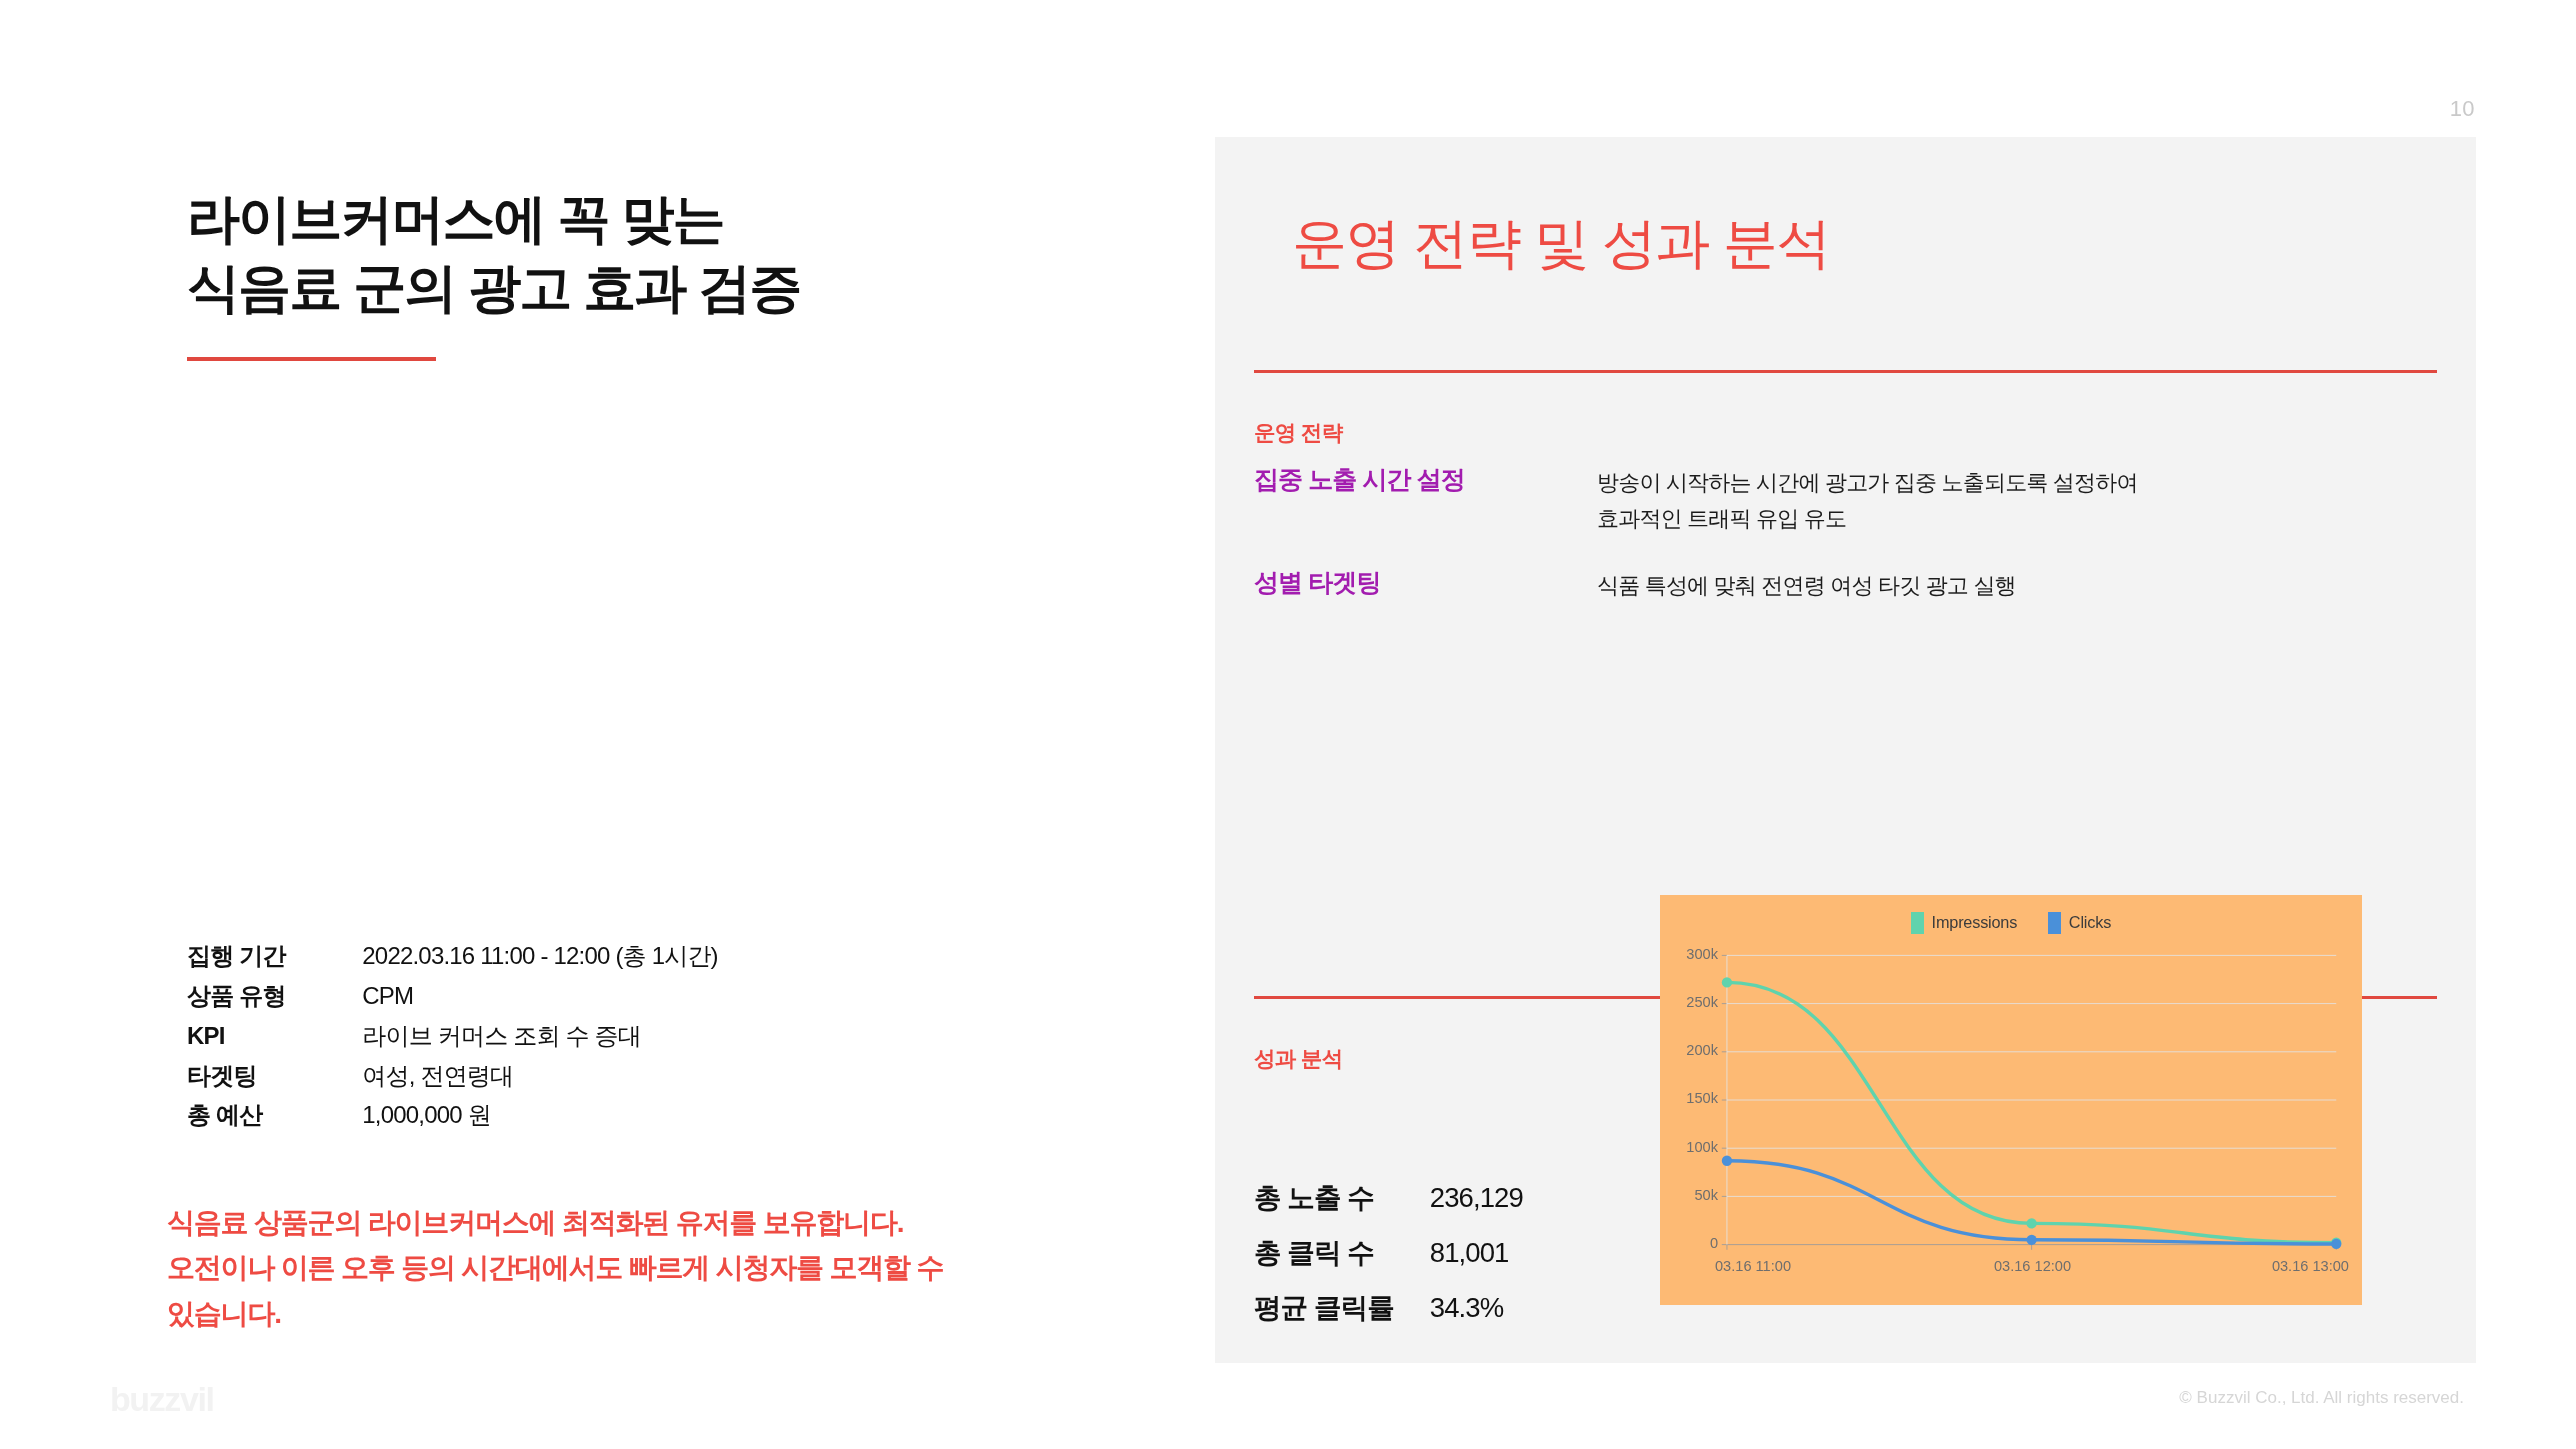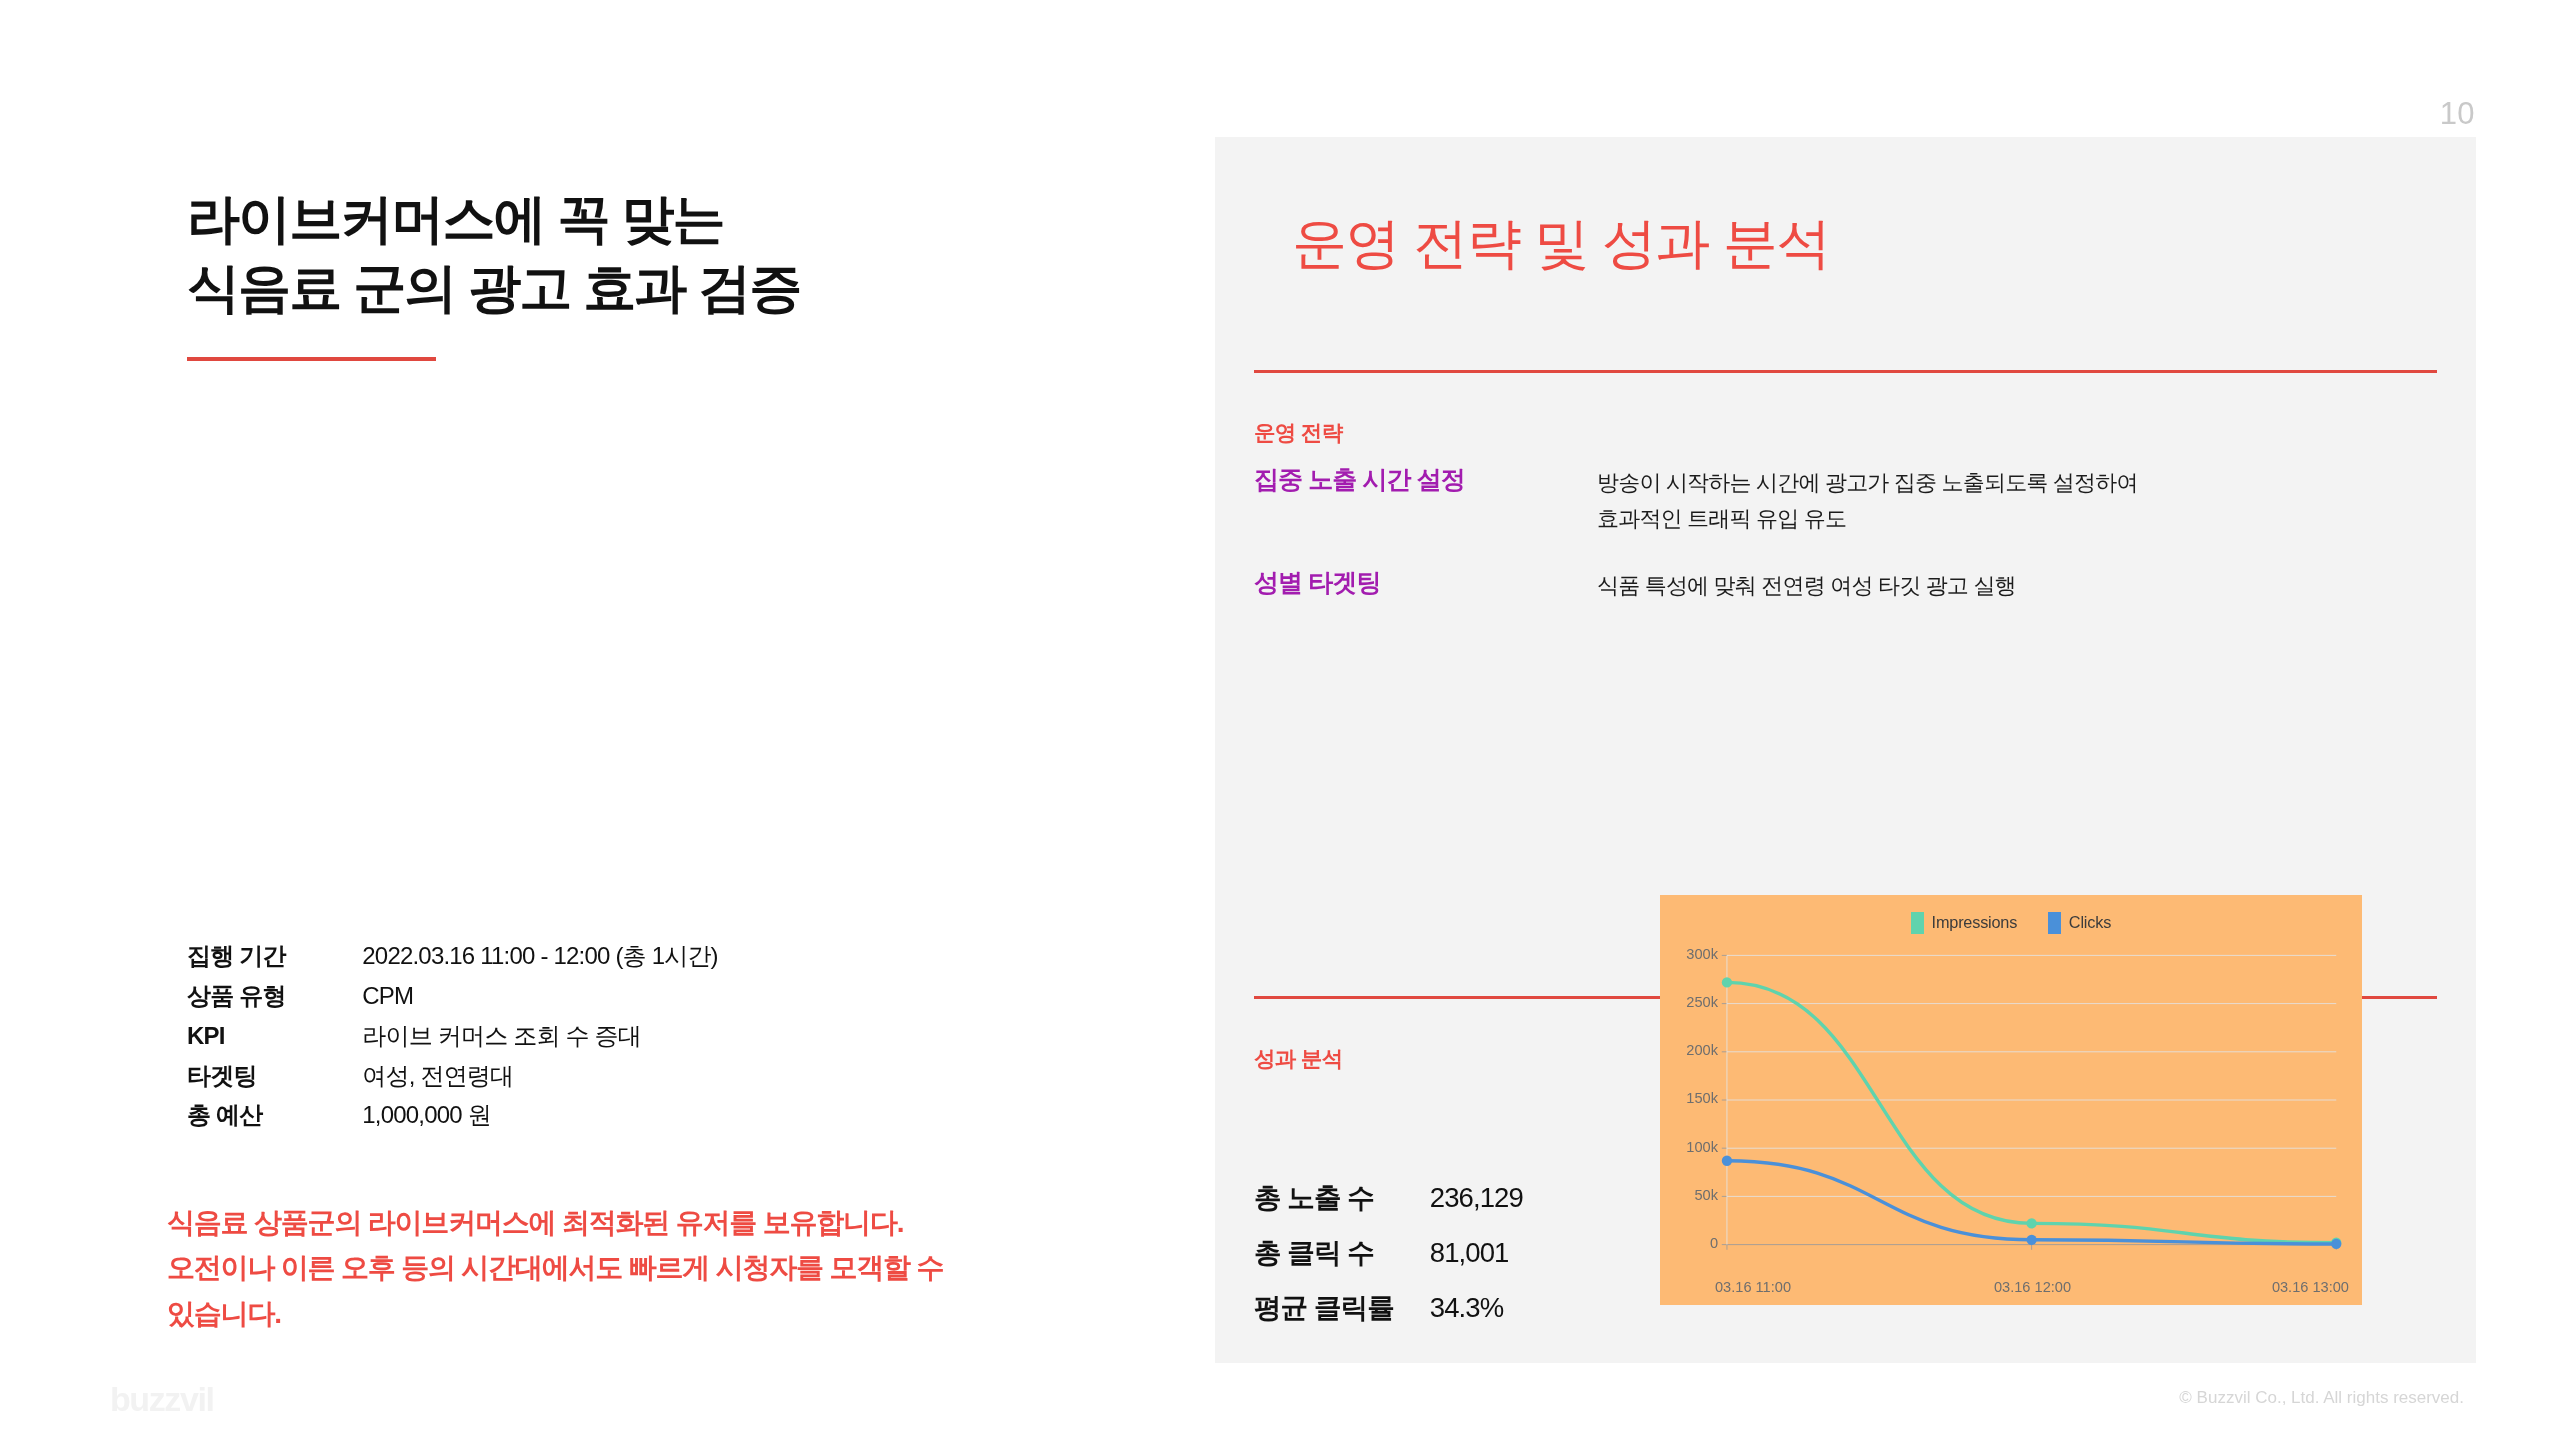--- a/index.html
+++ b/index.html
@@ -17,21 +17,21 @@
     height: 1449px;
     background: #ffffff;
     overflow: hidden;
   }
 
   
   .page-number {
     position: absolute;
     top: 96px;
     right: 101px;
-    font-size: 31px;
+    font-size: 22px;
     color: #c9c9c9;
     letter-spacing: 0.4px;
   }
 
   
   .left-col {
     position: absolute;
     left: 187px;
     top: 185px;
     width: 970px;
@@ -238,21 +238,21 @@
     width: 702px;
     height: 410px;
   }
   .ylab, .xlab {
     position: absolute;
     font-size: 14.6px;
     color: #6e6e6e;
     white-space: nowrap;
   }
   .ylab { text-align: right; }
-  .xlab { text-align: center; margin-top: 21px; }
+  .xlab { text-align: center; }
 </style>
 </head>
 <body>
 
 <div id="slide">
 
   <div class="page-number">10</div>
 
   <div class="left-col">
     <div class="title">

